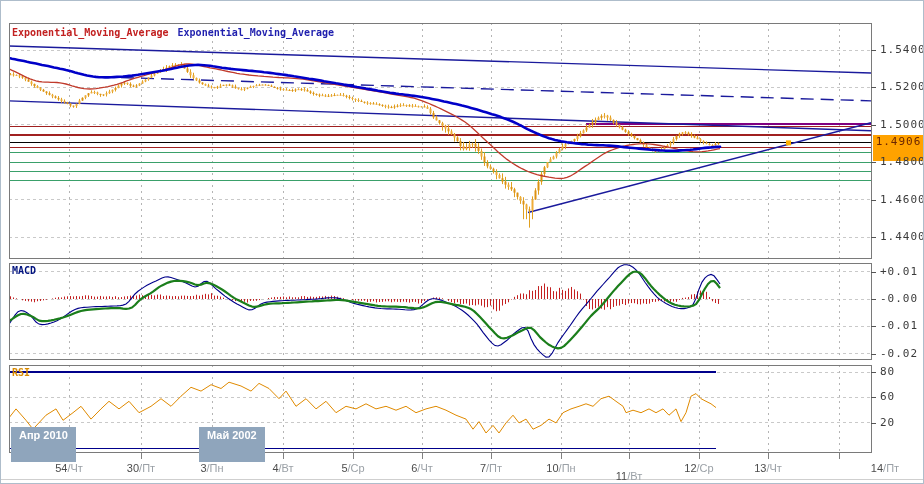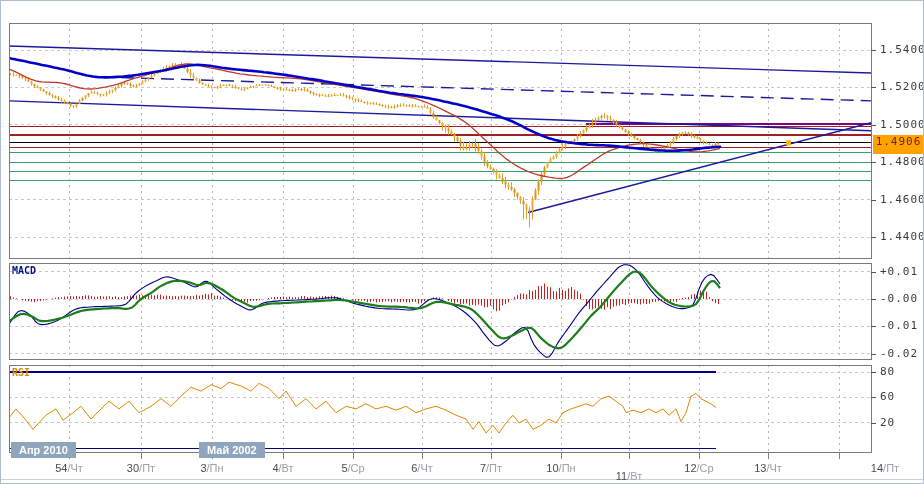--- a/index.html
+++ b/index.html
@@ -16,24 +16,24 @@
   svg{position:absolute;left:0;top:0;}
   .legend{position:absolute;left:11px;top:26px;font-size:10px;font-weight:bold;
        font-family:"DejaVu Sans Mono",monospace;white-space:nowrap;letter-spacing:0;}
   .lg-red{color:#c22020;margin-right:9px;}
   .lg-blue{color:#1f1fae;}
   .pane-label{position:absolute;font-size:10px;font-weight:bold;font-family:"DejaVu Sans Mono",monospace;}
   #macd-label{left:11px;top:264px;color:#00127e;}
   #rsi-label{left:11px;top:366px;color:#d98a00;}
   .axis-label{position:absolute;font-family:"DejaVu Sans Mono",monospace;font-size:11px;
        color:#3a3a3a;letter-spacing:1px;white-space:nowrap;}
-  .price-badge{position:absolute;left:872px;width:51px;height:19px;background:#ffa200;
+  .price-badge{position:absolute;left:872px;width:51px;height:26px;background:#ffa200;
        color:#6b2500;font-family:"DejaVu Sans Mono",monospace;font-size:11px;letter-spacing:1px;
        text-align:center;line-height:14px;}
-  .month-badge{position:absolute;top:441px;height:16px;background:#8fa5bc;color:#ffffff;
+  .month-badge{position:absolute;top:426px;height:35px;background:#8fa5bc;color:#ffffff;
        font-size:11px;font-weight:bold;line-height:17px;padding:0 8px;white-space:nowrap;}
   .date-label{position:absolute;top:461px;font-size:11px;transform:translateX(-50%);
        white-space:nowrap;color:#4c4c4c;}
   .date-label .dow{color:#9aa0a6;}
 </style>
 </head>
 <body>
 
 <div id="app">
 
@@ -851,20 +851,23 @@
       <line x1="352.5" y1="452" x2="352.5" y2="458" stroke="#808080" shape-rendering="crispEdges"></line>
       <line x1="421.5" y1="452" x2="421.5" y2="458" stroke="#808080" shape-rendering="crispEdges"></line>
       <line x1="490.5" y1="452" x2="490.5" y2="458" stroke="#808080" shape-rendering="crispEdges"></line>
       <line x1="560.5" y1="452" x2="560.5" y2="458" stroke="#808080" shape-rendering="crispEdges"></line>
       <line x1="628.5" y1="452" x2="628.5" y2="458" stroke="#808080" shape-rendering="crispEdges"></line>
       <line x1="698.5" y1="452" x2="698.5" y2="458" stroke="#808080" shape-rendering="crispEdges"></line>
       <line x1="767.5" y1="452" x2="767.5" y2="458" stroke="#808080" shape-rendering="crispEdges"></line>
       <line x1="838.5" y1="452" x2="838.5" y2="458" stroke="#808080" shape-rendering="crispEdges"></line>
     </svg>
 
+  <span class="legend">
+    <span class="lg-red">Exponential_Moving_Average</span><span class="lg-blue">Exponential_Moving_Average</span>
+  </span>
   <span class="pane-label" id="macd-label">MACD</span>
   <span class="pane-label" id="rsi-label">RSI</span>
 
   <div class="price-badge" id="price-badge" style="top: 134px;">1.4906</div>
 
   <div id="axis-labels">
       <span class="axis-label" style="left: 879px; top: 42px;">1.5400</span>
       <span class="axis-label" style="left: 879px; top: 79px;">1.5200</span>
       <span class="axis-label" style="left: 879px; top: 117px;">1.5000</span>
       <span class="axis-label" style="left: 879px; top: 154px;">1.4800</span>

